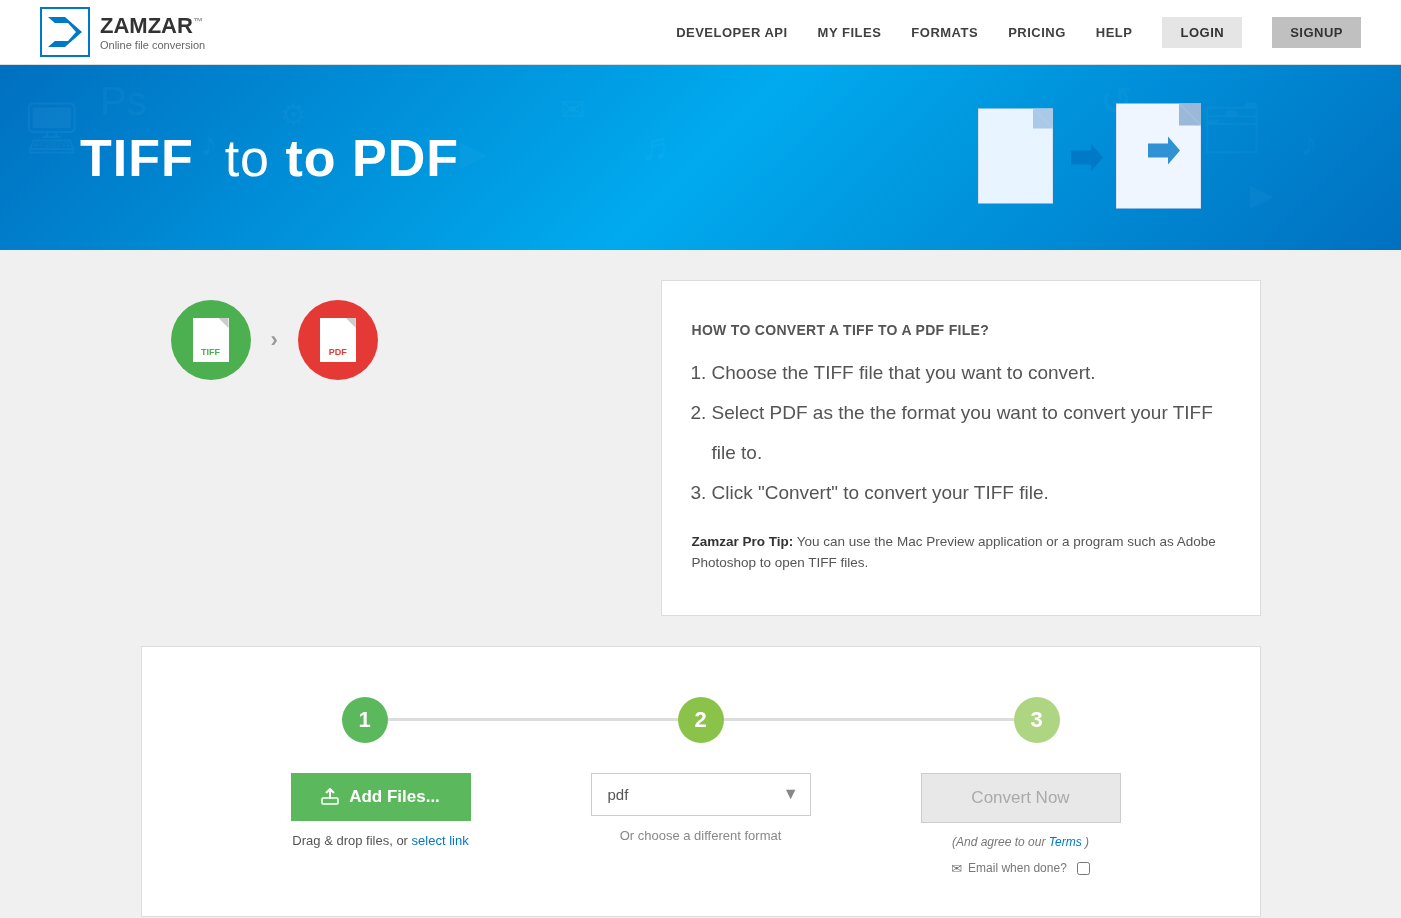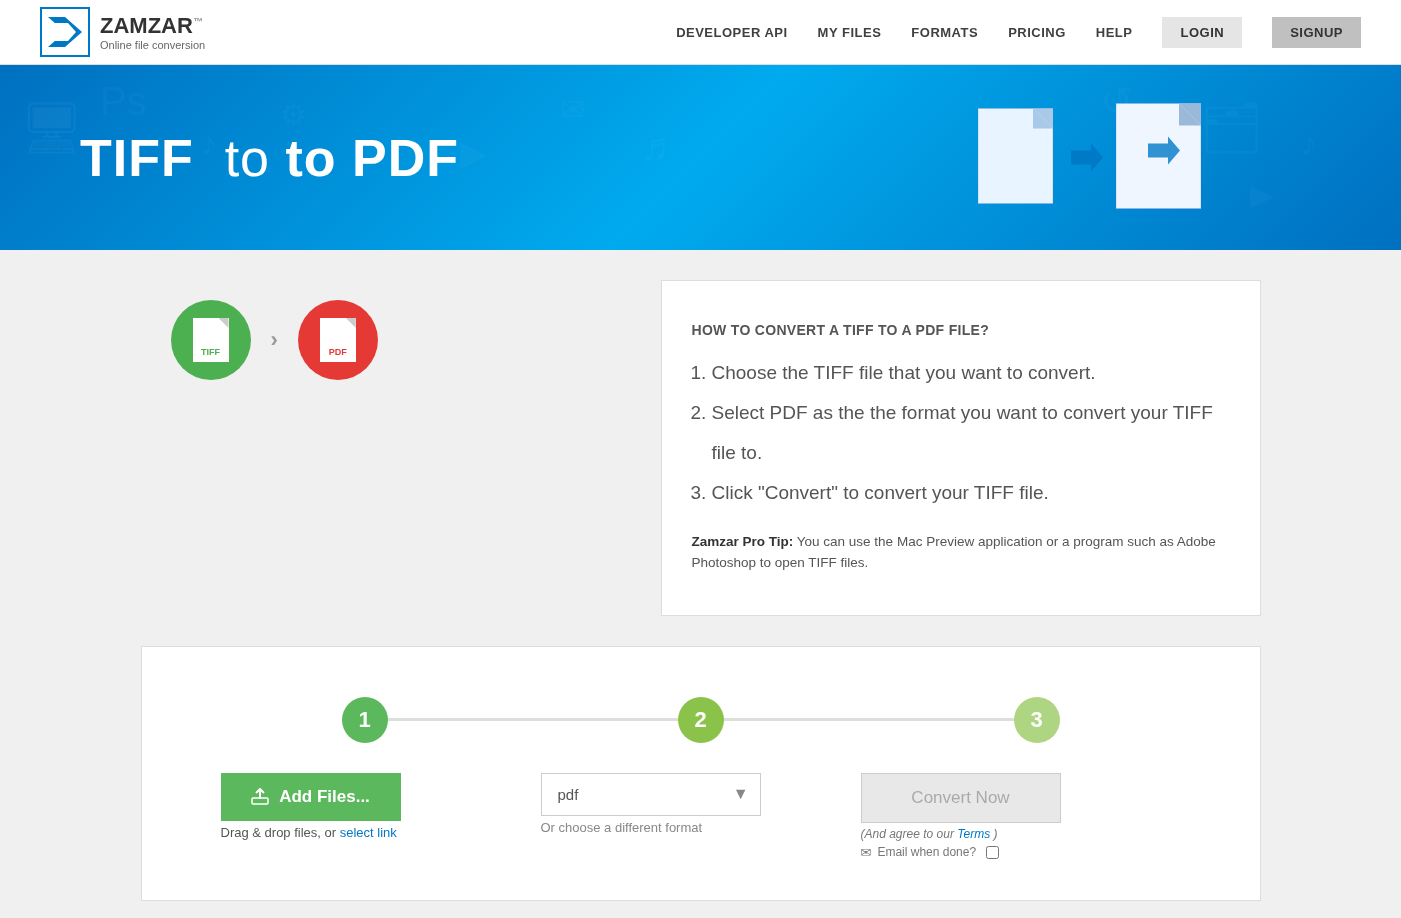--- a/index.html
+++ b/index.html
@@ -239,22 +239,22 @@
       display: flex;
       align-items: flex-start;
       justify-content: center;
       gap: 0;
     }
     .step-col {
       flex: 1;
       max-width: 320px;
       display: flex;
       flex-direction: column;
-      align-items: flex-start;
-      gap: 4px;
+      align-items: center;
+      gap: 12px;
     }
 
     .add-files-btn {
       background: #5cb85c;
       color: #fff;
       border: none;
       padding: 14px 28px;
       font-size: 17px;
       font-weight: bold;
       cursor: pointer;

